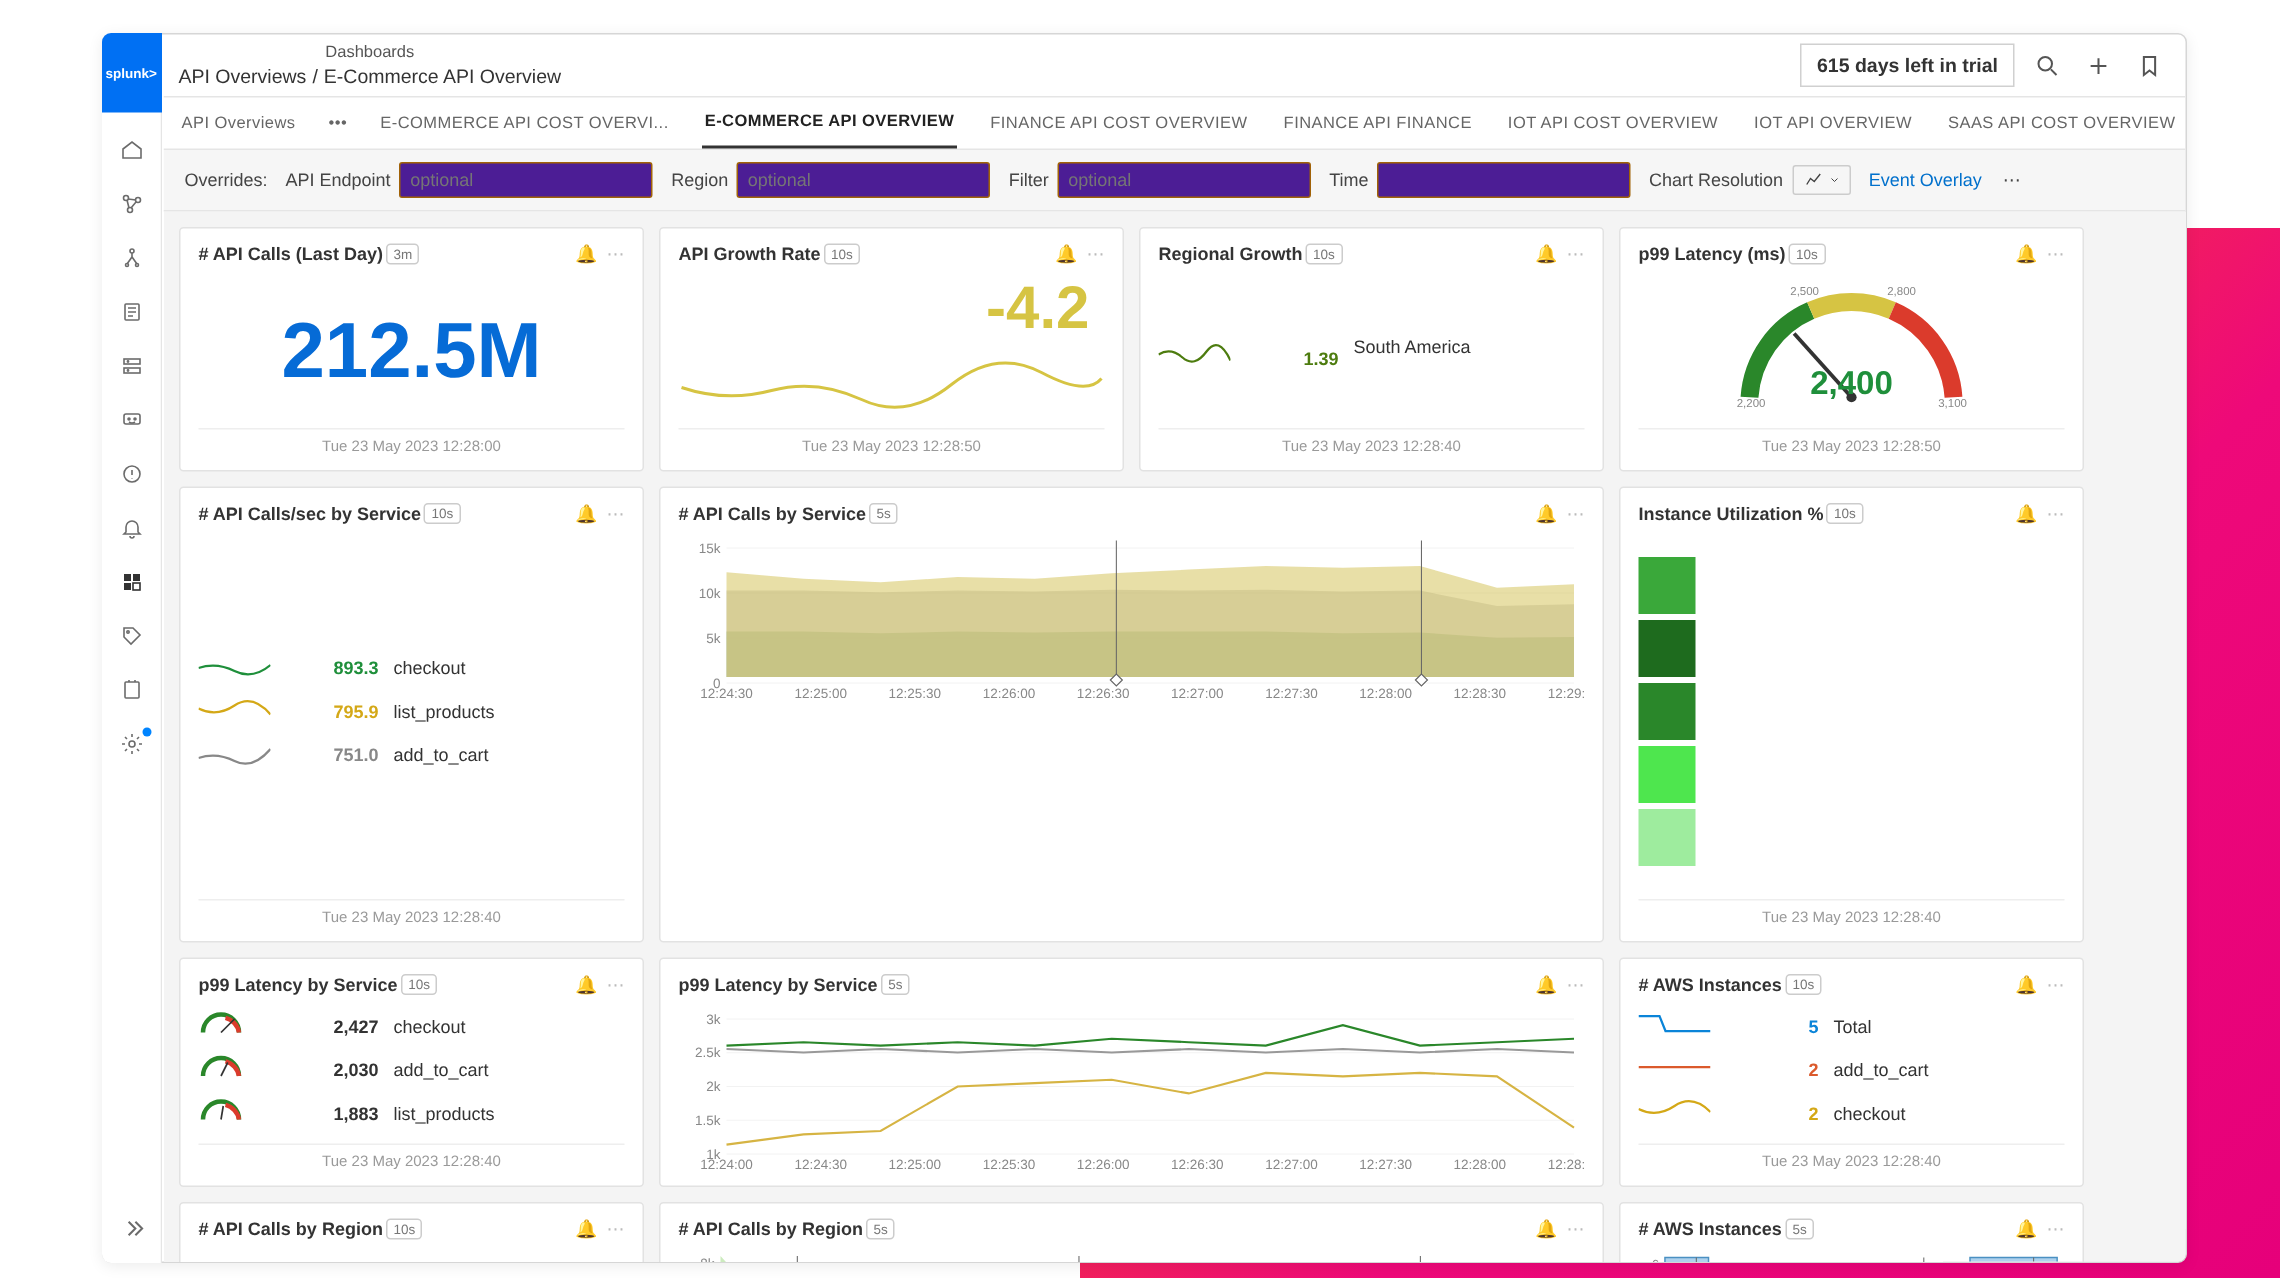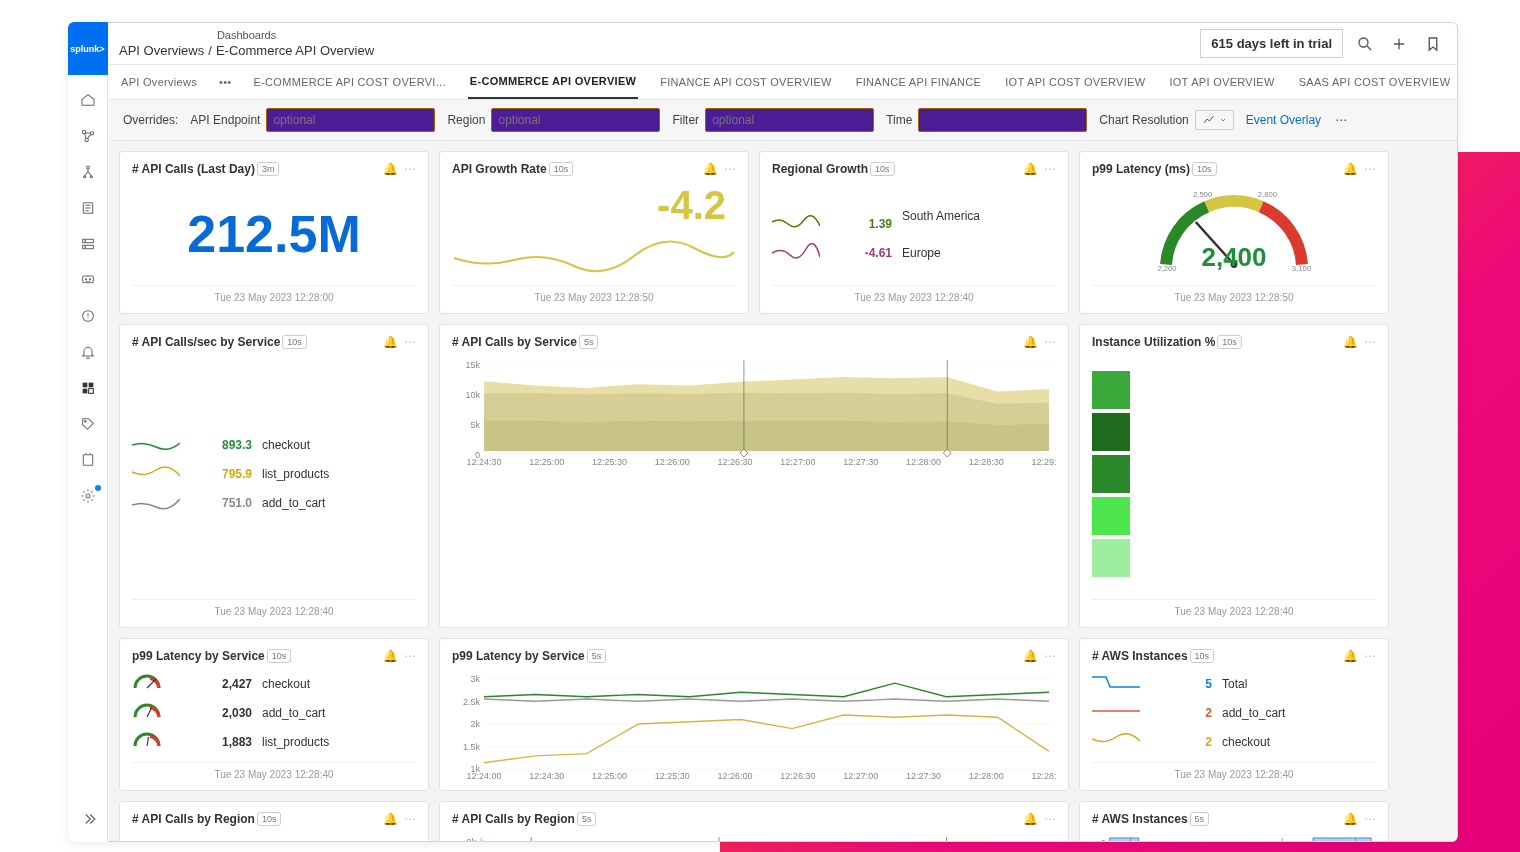--- a/index.html
+++ b/index.html
@@ -50,21 +50,21 @@
 .big-number { font-size: 52px; font-weight: 700; color: #066bd6; text-align: center; line-height: 1; padding: 10px 0 4px; }
 .ts-footer { text-align: center; font-size: 10px; color: #999; margin-top: 6px; border-top: 1px solid #eee; padding-top: 6px; }
 .growth-num { font-size: 40px; font-weight: 600; color: #d6c443; text-align: right; padding-right: 10px; }
 .list-row { display: grid; grid-template-columns: 50px 60px 1fr; align-items: center; gap: 10px; padding: 4px 0; font-size: 12px; }
 .list-row .val { font-weight: 600; text-align: right; }
 .spark { width: 48px; height: 18px; }
 .c-orange { color: #4d7c0f; margin-top: 16px; } .c-purple { color: #a03a7a; } .c-redorange { color: #db5a2c; }
 .c-green { color: #1f8f3b; } .c-yellow { color: #d4a817; } .c-gray { color: #888; }
 .c-blue { color: #0a84d8; }
 .gauge-wrap { display:flex; align-items:center; justify-content:center; position:relative; padding:6px 0; }
-.gauge-val { position:absolute; font-size:26px; font-weight:700; color:#1f8f3b; top:62%; }
+.gauge-val { position:absolute; font-size:22px; font-weight:700; color:#1f8f3b; top:62%; }
 .minig { width: 30px; height: 18px; }
 .util-bar { display:flex; gap:4px; justify-content:center; padding:16px 0; }
 .util-sq { width:38px; height:38px; }
 .sq1{background:#3aa83a;} .sq2{background:#1e6b1e;} .sq3{background:#2a872a;} .sq4{background:#4ee64e;} .sq5{background:#9eec9e;}
 svg text { font-size: 9px; fill: #888; }
 svg .grid { stroke: #eee; stroke-width: 0.5; }
 svg .area1 { fill: rgba(214,196,94,0.55); }
 svg .area2 { fill: rgba(180,180,180,0.5); }
 svg .area3 { fill: rgba(142,182,132,0.6); }
 svg .area-blue { fill: rgba(140,190,230,0.7); stroke:#4a90c2; stroke-width:1;}
@@ -289,27 +289,20 @@
                   <span>⋯</span>
                 </div>
               </div>
             <div class="panel-body" id="regional-rows">
                 <div class="list-row">
                   <span class="c-orange"><svg class="spark" viewBox="0 0 48 18">
                       <path d="M0 8 Q8 3 16 10 T32 6 T48 12" stroke="currentColor" stroke-width="1.5" fill="none"></path>
                     </svg></span>
                   <span class="val c-orange">1.39</span>
                   <span>South America</span>
-                </div>
-                <div class="list-row">
-                  <span class="c-purple"><svg class="spark" viewBox="0 0 48 18">
-                      <path d="M0 10 Q10 4 18 12 T34 6 T48 14" stroke="currentColor" stroke-width="1.5" fill="none"></path>
-                    </svg></span>
-                  <span class="val c-purple">-4.61</span>
-                  <span>Europe</span>
                 </div>
               </div>
             <div class="ts-footer">Tue 23 May 2023 12:28:40</div>
           </div>
           <div class="panel">
             <div class="panel-head">
                 <span class="panel-title">p99 Latency (ms)</span>
                 <span class="pill">10s</span>
                 <div class="panel-icons">
                   <span>🔔</span>

